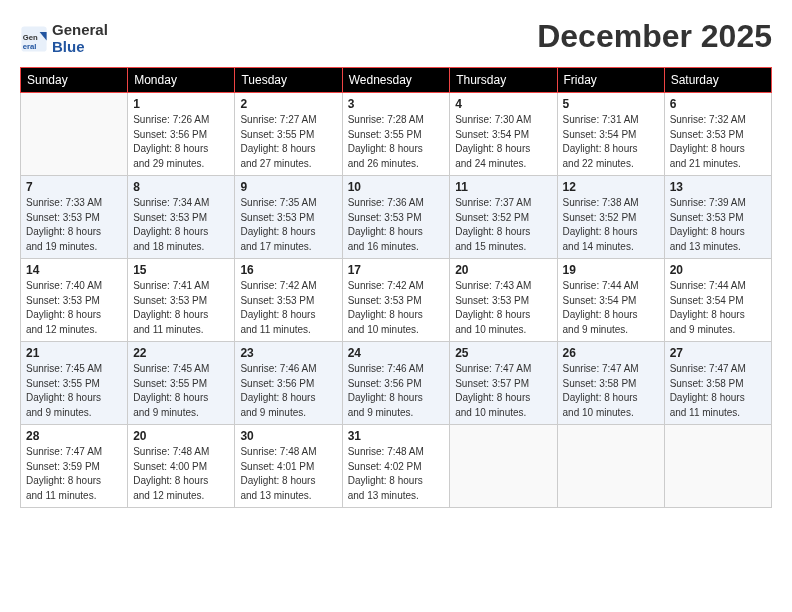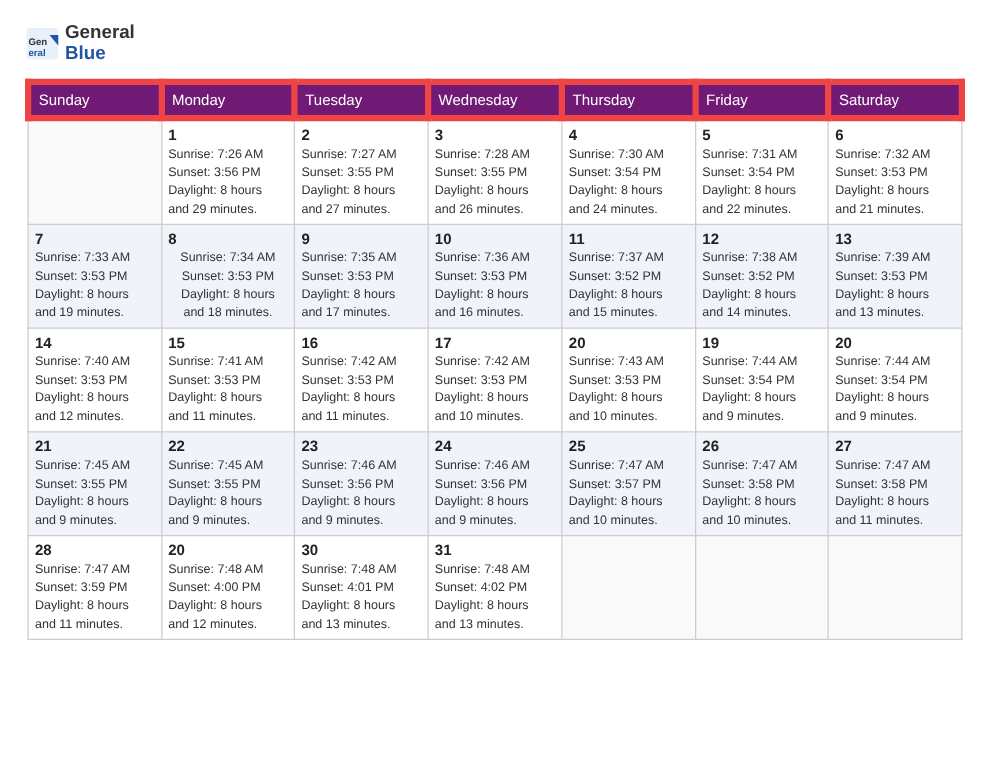--- a/index.html
+++ b/index.html
@@ -52,27 +52,27 @@
     .location {
       font-size: 14px;
       color: #555;
     }
     .calendar {
       width: 100%;
       border-collapse: collapse;
       font-size: 10.5px;
     }
     .calendar th {
-      background: #701a75;
+      background: #000000;
       color: #fff;
       padding: 5px 6px;
       text-align: left;
       font-size: 12px;
       font-weight: normal;
-      border: 5px solid #ef4444;
+      border: 1px solid #ef4444;
     }
     .calendar td {
       border: 1px solid #ccc;
       vertical-align: top;
       padding: 4px 5px;
       width: 108px;
       height: 78px;
       background: #fff;
     }
     .calendar tr:nth-child(even) td {
@@ -105,20 +105,21 @@
         <text x="4" y="22" font-size="11" font-weight="bold" fill="#333" font-family="Arial">Gen</text>
         <text x="4" y="34" font-size="11" font-weight="bold" fill="#2255a0" font-family="Arial">eral</text>
         <polygon points="28,10 38,10 38,22" fill="#2255a0"></polygon>
       </svg>
       <div class="logo-text">
         <span>General</span>
         <span style="color:#2255a0;">Blue</span>
       </div>
     </div>
     <div class="title-block">
+      <div class="month-title">December 2025</div>
     </div>
   </div>
 
   <table class="calendar">
     <thead>
       <tr>
       <th>Sunday</th>
           <th>Monday</th>
           <th>Tuesday</th>
           <th>Wednesday</th>
@@ -176,21 +177,21 @@
         <tr>
           <td>
             <span class="day-num">7</span>
             <div class="day-info" style="white-space: pre-line;">Sunrise: 7:33 AM
 Sunset: 3:53 PM
 Daylight: 8 hours
 and 19 minutes.</div>
           </td>
           <td>
             <span class="day-num">8</span>
-            <div class="day-info" style="white-space: pre-line; text-align: center;">Sunrise: 7:34 AM
+            <div class="day-info" style="white-space: pre-line;">Sunrise: 7:34 AM
 Sunset: 3:53 PM
 Daylight: 8 hours
 and 18 minutes.</div>
           </td>
           <td>
             <span class="day-num">9</span>
             <div class="day-info" style="white-space: pre-line;">Sunrise: 7:35 AM
 Sunset: 3:53 PM
 Daylight: 8 hours
 and 17 minutes.</div>

